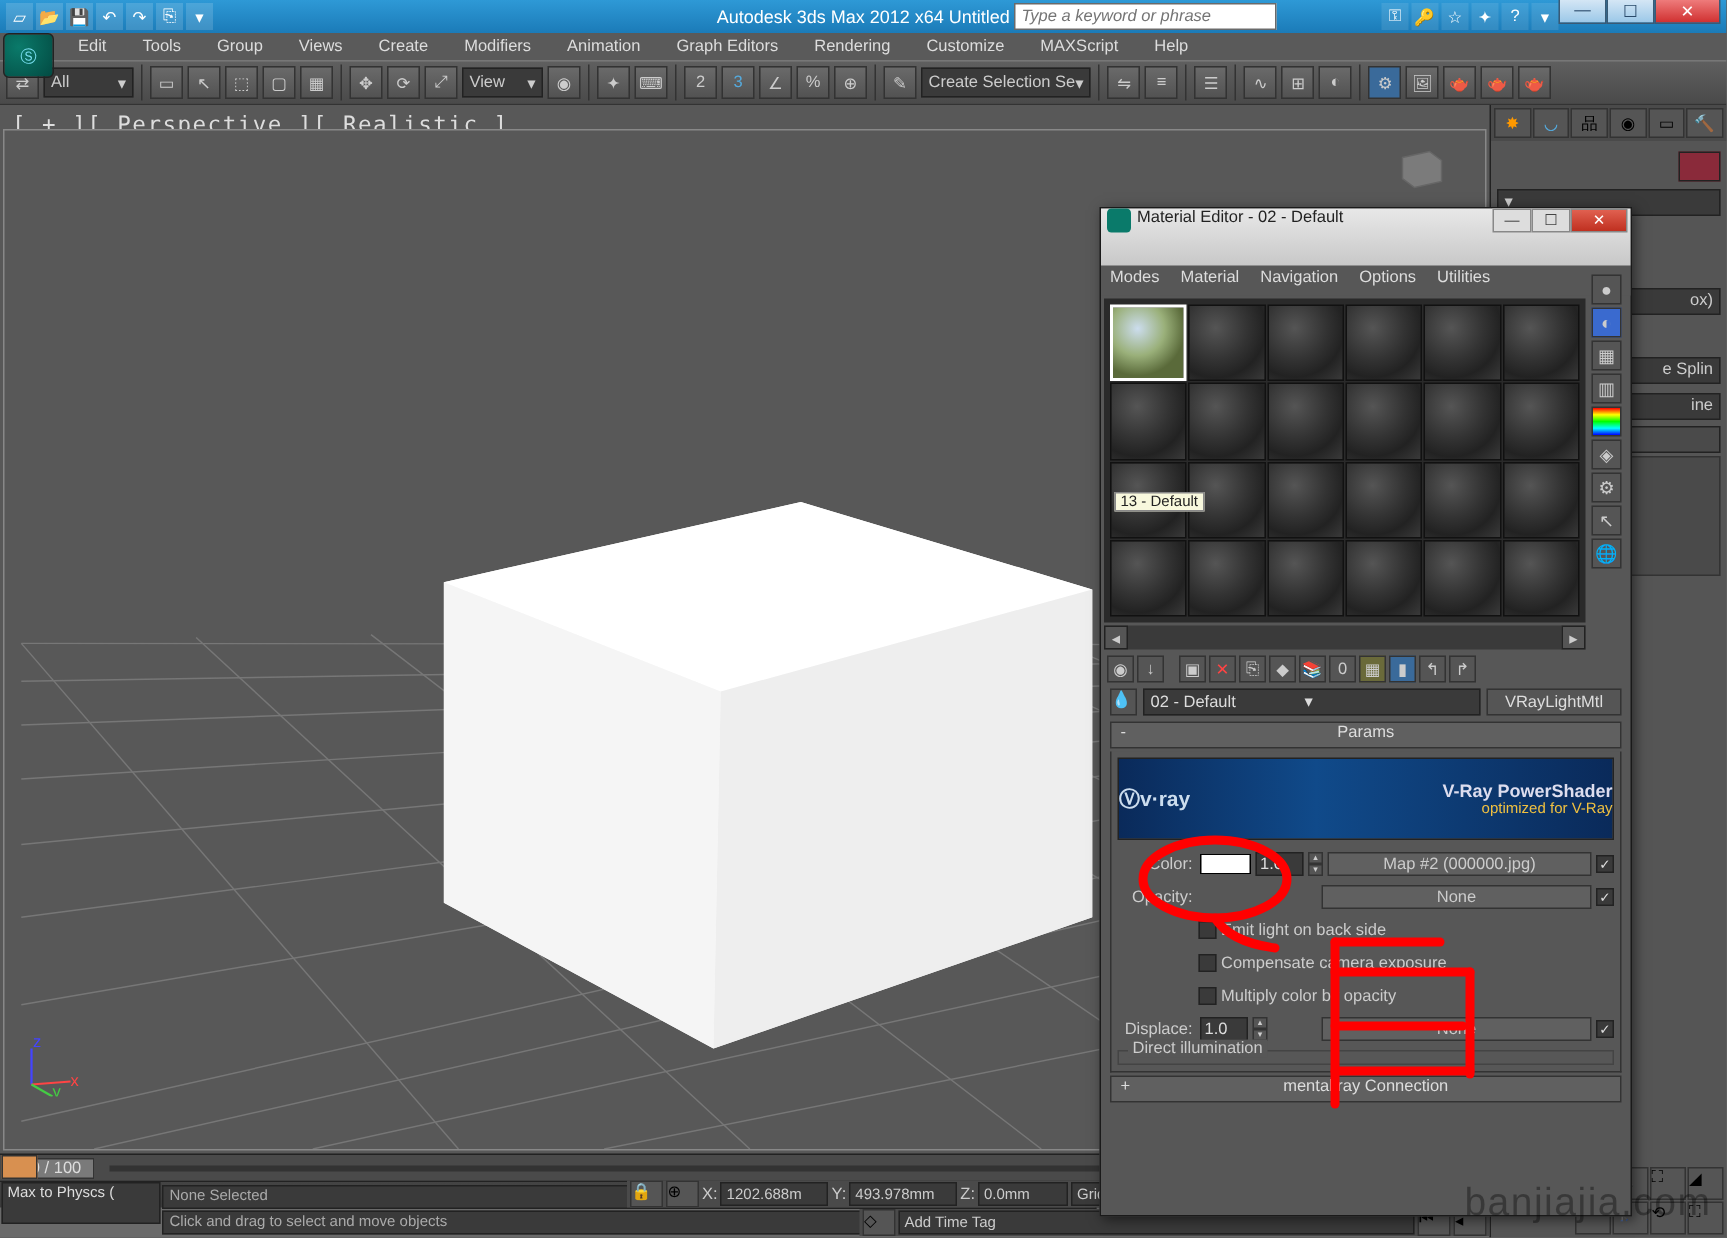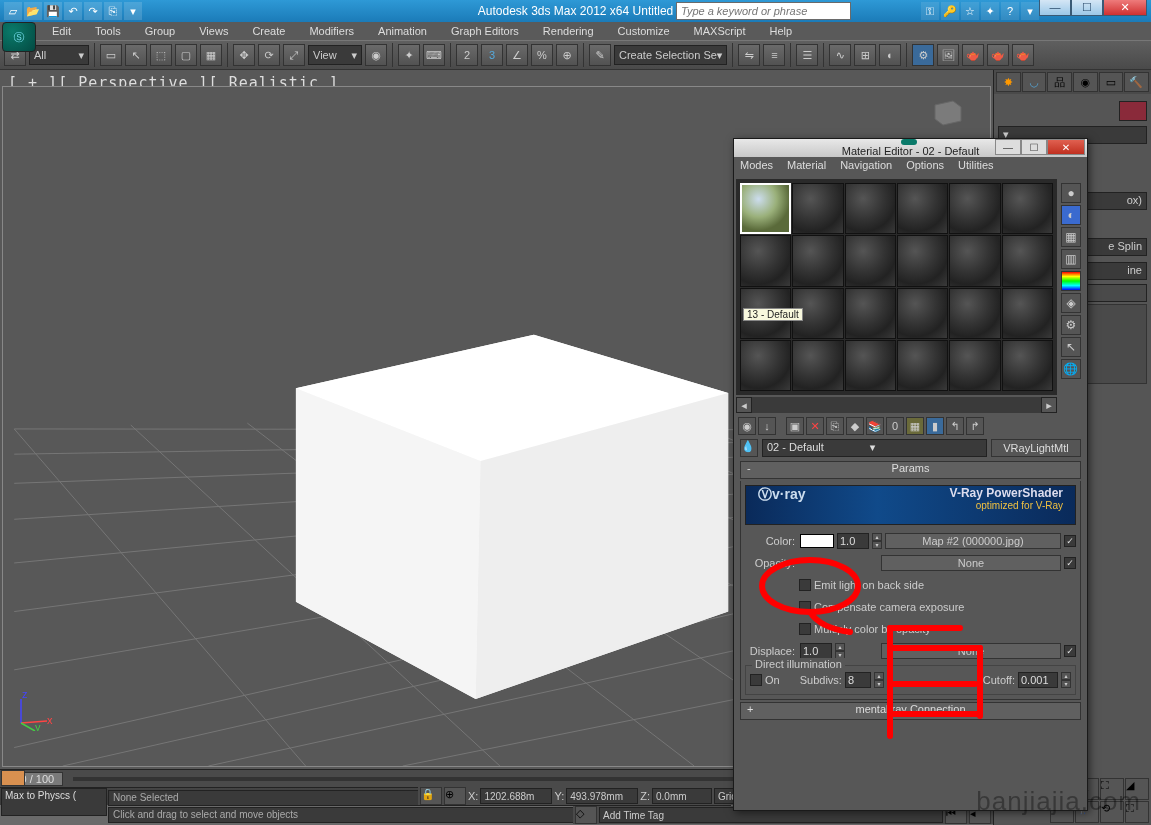--- a/index.html
+++ b/index.html
@@ -60,21 +60,21 @@
 .cmdpanel .tabs{height:24px;background:#4a4a4a;display:flex;gap:1px;padding:2px;}
 .cmdpanel .tabs .ct{flex:1;background:#555;border:1px solid #333;display:flex;align-items:center;justify-content:center;}
 .cmdpanel .body{padding:4px;color:#ccc;}
 .cmdpanel .swatch{ width:28px;height:20px;background:#8a2a3a;border:1px solid #222;margin-left:auto;}
 .cmdpanel .row{display:flex;align-items:center;height:22px;margin:2px 0;}
 .cmdpanel .drop{flex:1;background:#3a3a3a;border:1px solid #222;height:18px;padding:1px 4px;}
 .cmdpanel .hdr{height:18px;background:#4a4a4a;border:1px solid #222;margin:2px 0;position:relative;}
 
 
 .medlg{position:absolute;left:733px;top:138px;width:355px;bottom:14px;background:#575757;border:1px solid #1a1a1a;box-shadow:2px 2px 8px rgba(0,0,0,.5);z-index:20;}
-.medlg .dlg-title{height:18px;background:linear-gradient(#e8e8e8,#c8c8c8);display:flex;align-items:center;padding:0 4px;color:#222;position:relative;flex-direction:column;}
+.medlg .dlg-title{height:38px;background:linear-gradient(#e8e8e8,#c8c8c8);display:flex;padding:0 4px;color:#222;position:relative;}
 .medlg .dlg-title .icon{width:16px;height:16px;background:#0a7a6a;border-radius:3px;margin-right:4px;}
 .medlg .dlg-win{position:absolute;right:2px;top:0;display:flex;}
 .medlg .dlg-win div{width:26px;height:16px;border:1px solid #888;display:flex;align-items:center;justify-content:center;font-size:10px;}
 .medlg .dlg-win .dmin,.medlg .dlg-win .dmax{background:#ddd;color:#444;}
 .medlg .dlg-win .dclose{background:linear-gradient(#e06050,#c03020);color:#fff;width:38px;}
 .medlg .dlg-menu{height:20px;background:#575757;display:flex;padding:2px 6px;gap:14px;color:#ddd;}
 .medlg .slots{padding:4px;display:grid;grid-template-columns:repeat(6,1fr);gap:1px;background:#2a2a2a;margin:2px 30px 2px 2px;}
 .medlg .slot{aspect-ratio:1;background:radial-gradient(circle at 35% 30%,#555 0%,#333 45%,#222 70%,#3a3a3a 100%);border:1px solid #111;position:relative;}
 .medlg .slot.sel{border:2px solid #fff;}
 .medlg .slot.img{background:radial-gradient(circle at 35% 30%,#cde 0%,#9ab07a 40%,#5a6a3a 70%);}
@@ -88,21 +88,21 @@
 .medlg .tbar .tb.red{color:#f44;}
 .medlg .namebar{height:22px;display:flex;padding:2px 6px;gap:4px;align-items:center;}
 .medlg .namebar .pick{width:18px;height:18px;background:#555;border:1px solid #333;}
 .medlg .namebar .nm{flex:1;background:#3a3a3a;border:1px solid #222;height:18px;color:#ddd;padding:1px 4px;}
 .medlg .namebar .type{width:90px;background:#555;border:1px solid #333;height:18px;color:#ddd;padding:1px 4px;display:flex;align-items:center;justify-content:center;}
 .medlg .rollhead{height:18px;background:#606060;border:1px solid #333;margin:2px 6px;text-align:center;color:#ddd;position:relative;}
 .medlg .rollhead .pm{position:absolute;left:6px;}
 .medlg .rollbody{margin:0 6px;padding:4px;border:1px solid #333;border-top:none;background:#575757;color:#ccc;}
 
 
-.vraybanner{height:40px;background:linear-gradient(90deg,#0a2a5a,#104a8a 40%,#0a2a5a);border:1px solid #222;margin-bottom:6px;display:flex;align-items:flex-start;padding:0 12px;justify-content:space-between;}
+.vraybanner{height:55px;background:linear-gradient(90deg,#0a2a5a,#104a8a 40%,#0a2a5a);border:1px solid #222;margin-bottom:6px;display:flex;align-items:center;padding:0 0;justify-content:space-between;}
 .vraybanner .logo{color:#cde;font-weight:bold;font-size:14px;}
 .vraybanner .rt{text-align:right;color:#dde;}
 .vraybanner .rt .big{font-size:12px;font-weight:bold;}
 .vraybanner .rt .sm{font-size:10px;color:#f0c040;}
 
 .prow{display:flex;align-items:center;height:20px;margin:2px 0;gap:3px;}
 .prow .lbl{width:52px;text-align:right;padding-right:2px;}
 .prow .swatchw{width:34px;height:14px;background:#fff;border:1px solid #000;}
 .prow .spin{width:32px;height:16px;background:#3a3a3a;border:1px solid #222;color:#ddd;padding:0 2px;display:flex;align-items:center;}
 .prow .spinbtn{display:flex;flex-direction:column;width:10px;}
@@ -490,38 +490,20 @@
       <div class="spinbtn">
           <div>▴</div>
           <div>▾</div>
         </div>
       <div style="width:30px"></div>
       <div class="mapbtn">None</div>
       <div class="chk on"></div>
     </div>
     <div class="grp">
       <div class="gt">Direct illumination</div>
-      <div class="prow" style="margin:0">
-        <div class="chk"></div>
-        <span>On</span>
-        <div style="width:14px"></div>
-        <span>Subdivs:</span>
-        <div class="spin" style="width:26px">8</div>
-        <div class="spinbtn">
-            <div>▴</div>
-            <div>▾</div>
-          </div>
-        <div style="flex:1"></div>
-        <span>Cutoff:</span>
-        <div class="spin" style="width:40px">0.001</div>
-        <div class="spinbtn">
-            <div>▴</div>
-            <div>▾</div>
-          </div>
-      </div>
     </div>
   </div>
 
   <div class="rollhead"><span class="pm">+</span><span>mental ray Connection</span></div>
 </div>
 
 <div class="anno" style="left:760px;top:556px;width:240px;height:200px">
   <svg width="240" height="200">
     <g stroke="#f00" stroke-width="6" fill="none" stroke-linecap="round">
       <ellipse cx="50" cy="30" rx="48" ry="26"></ellipse>

